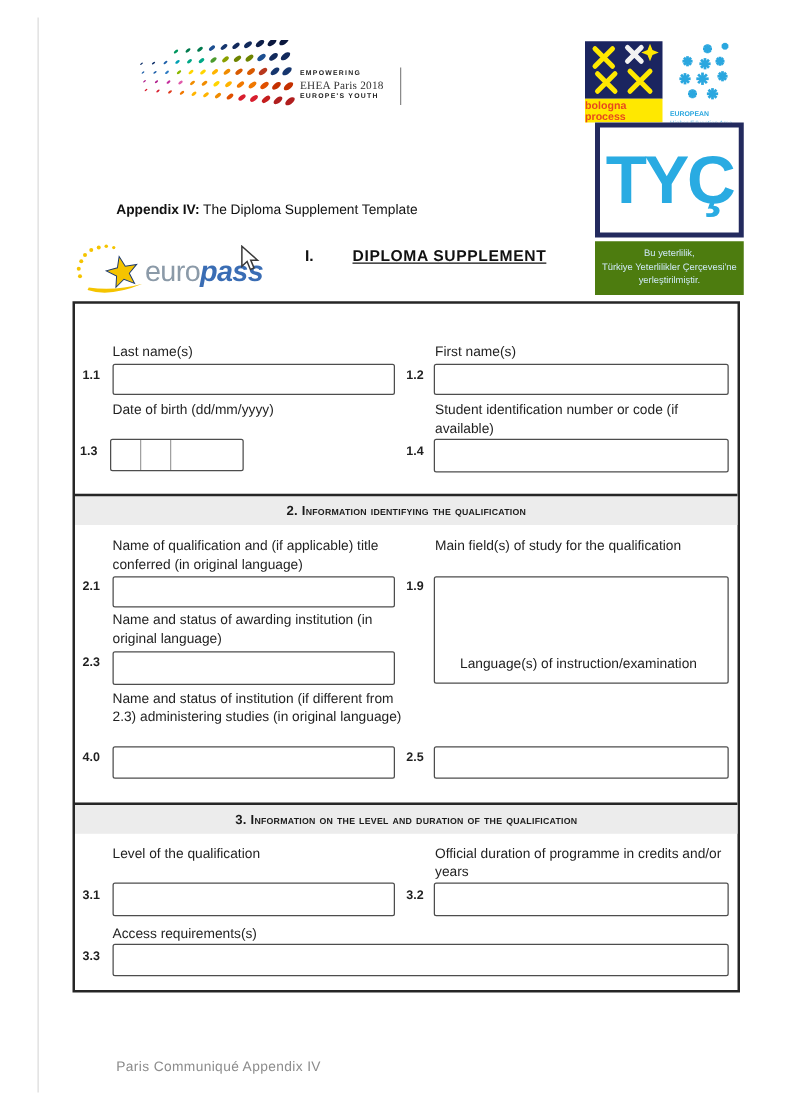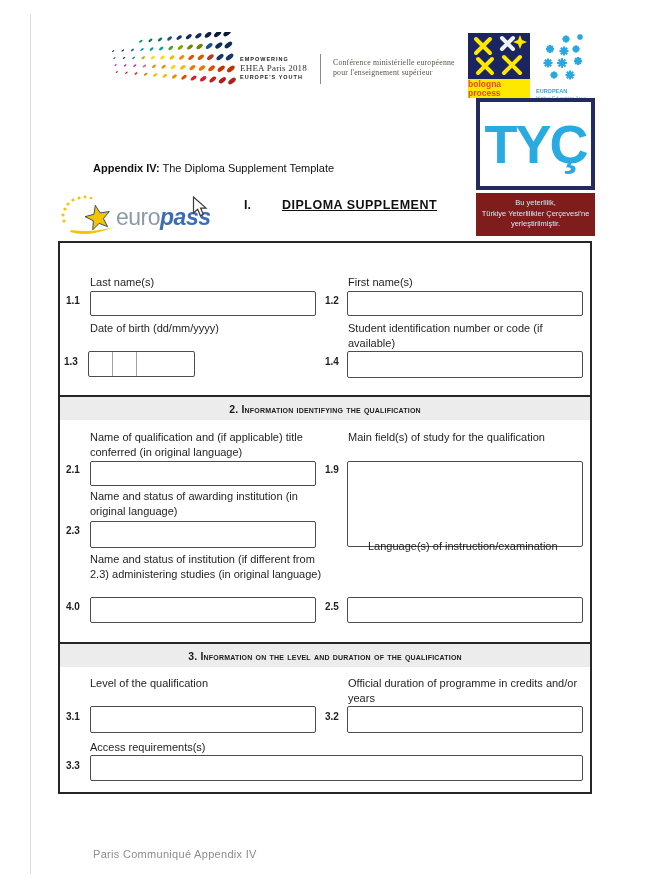--- a/index.html
+++ b/index.html
@@ -13,21 +13,21 @@
   .conf{font-family:"Liberation Serif",serif;font-size:7.8px;color:#5a5248;line-height:10px;letter-spacing:.2px;}
   .bologna-square{width:62px;height:46px;background:#1b2560;}
   .bologna-band{width:62px;height:19px;background:#ffe800;color:#e8491d;font-weight:bold;
                 font-size:8.5px;line-height:8.5px;padding-top:1px;box-sizing:border-box;text-align:left;}
   .ehea-blue-text{color:#2ba7df;font-size:5.5px;font-weight:bold;line-height:7px;}
   .ehea-blue-text .sub{font-weight:normal;font-size:5px;color:#5bb8e4;}
   
   .tyc-box{width:119px;height:92px;box-sizing:border-box;border:4px solid #232a5e;background:#fff;
            display:flex;align-items:center;justify-content:center;}
   .tyc-acronym{color:#29abe2;font-weight:bold;font-size:54px;letter-spacing:-2px;line-height:54px;}
-  .tyc-caption{width:119px;height:43px;box-sizing:border-box;background:#7f1d1d;color:#cfe9f7;
+  .tyc-caption{width:119px;height:43px;box-sizing:border-box;background:#4d7c0f;color:#cfe9f7;
                font-size:7.5px;line-height:10.5px;text-align:center;padding-top:5px;}
   
   .appendix{font-size:11px;color:#111;}
   .appendix b{font-weight:bold;}
   .doc-numeral{font-size:12.5px;font-weight:bold;color:#111;}
   .doc-title{font-size:12.5px;font-weight:bold;letter-spacing:.5px;color:#111;text-decoration:underline;}
   .europass-text{font-size:23px;letter-spacing:-.5px;}
   .europass-text .euro{color:#8b9aa8;}
   .europass-text .pass{color:#3a6db4;font-weight:bold;font-style:italic;}
   
@@ -117,24 +117,20 @@
     </svg>
 
   <div class="abs empower" style="left:240px;top:55px;">
     <div>EMPOWERING</div>
     <div class="serif">EHEA Paris 2018</div>
     <div>EUROPE'S YOUTH</div>
   </div>
 
   <div class="abs vdivider" style="left:320px;top:54px;"></div>
 
-  <div class="abs conf" style="left:333px;top:58px;width:132px;">
-    <div>Conférence ministérielle européenne</div>
-    <div>pour l'enseignement supérieur</div>
-  </div>
 
   <div class="abs" style="left:468px;top:33px;">
     <div class="bologna-square">
       <svg width="62" height="46" viewBox="0 0 62 46">
         <g stroke="#ffe800" stroke-width="4" stroke-linecap="round">
           <path d="M8 6 L22 20 M22 6 L8 20"></path>
           <path d="M34 5 L45 16 M45 5 L34 16" stroke="#f2f2f2"></path>
           <path d="M10 26 L24 40 M24 26 L10 40"></path>
           <path d="M36 24 L52 40 M52 24 L36 40"></path>
         </g>
@@ -262,21 +258,21 @@
   <div class="abs num" style="left:66px;top:464px;">2.1</div>
   <div class="abs box" style="left:90px;top:461px;width:226px;height:25px;"></div>
   <div class="abs num" style="left:325px;top:464px;">1.9</div>
   <div class="abs box" style="left:347px;top:461px;width:236px;height:86px;"></div>
 
   <div class="abs lbl" style="left:90px;top:489px;width:240px;">Name and status of awarding institution (in original language)</div>
   <div class="abs num" style="left:66px;top:525px;">2.3</div>
   <div class="abs box" style="left:90px;top:521px;width:226px;height:27px;"></div>
 
   <div class="abs lbl" style="left:90px;top:552px;width:245px;">Name and status of institution (if different from 2.3) administering studies (in original language)</div>
-  <div class="abs lbl" style="left:348px;top:539px;width:238px;padding-left:20px;">Language(s) of instruction/examination</div>
+  <div class="abs lbl" style="left:348px;top:524px;width:238px;padding-left:20px;">Language(s) of instruction/examination</div>
   <div class="abs num" style="left:66px;top:601px;">4.0</div>
   <div class="abs box" style="left:90px;top:597px;width:226px;height:26px;"></div>
   <div class="abs num" style="left:325px;top:601px;">2.5</div>
   <div class="abs box" style="left:347px;top:597px;width:236px;height:26px;"></div>
 
   <div class="abs band sep" style="left:60px;top:642px;width:530px;height:25px;">3. Information on the level and duration of the qualification</div>
 
   <div class="abs lbl" style="left:90px;top:676px;">Level of the qualification</div>
   <div class="abs lbl" style="left:348px;top:676px;width:238px;">Official duration of programme in credits and/or years</div>
   <div class="abs num" style="left:66px;top:711px;">3.1</div>

